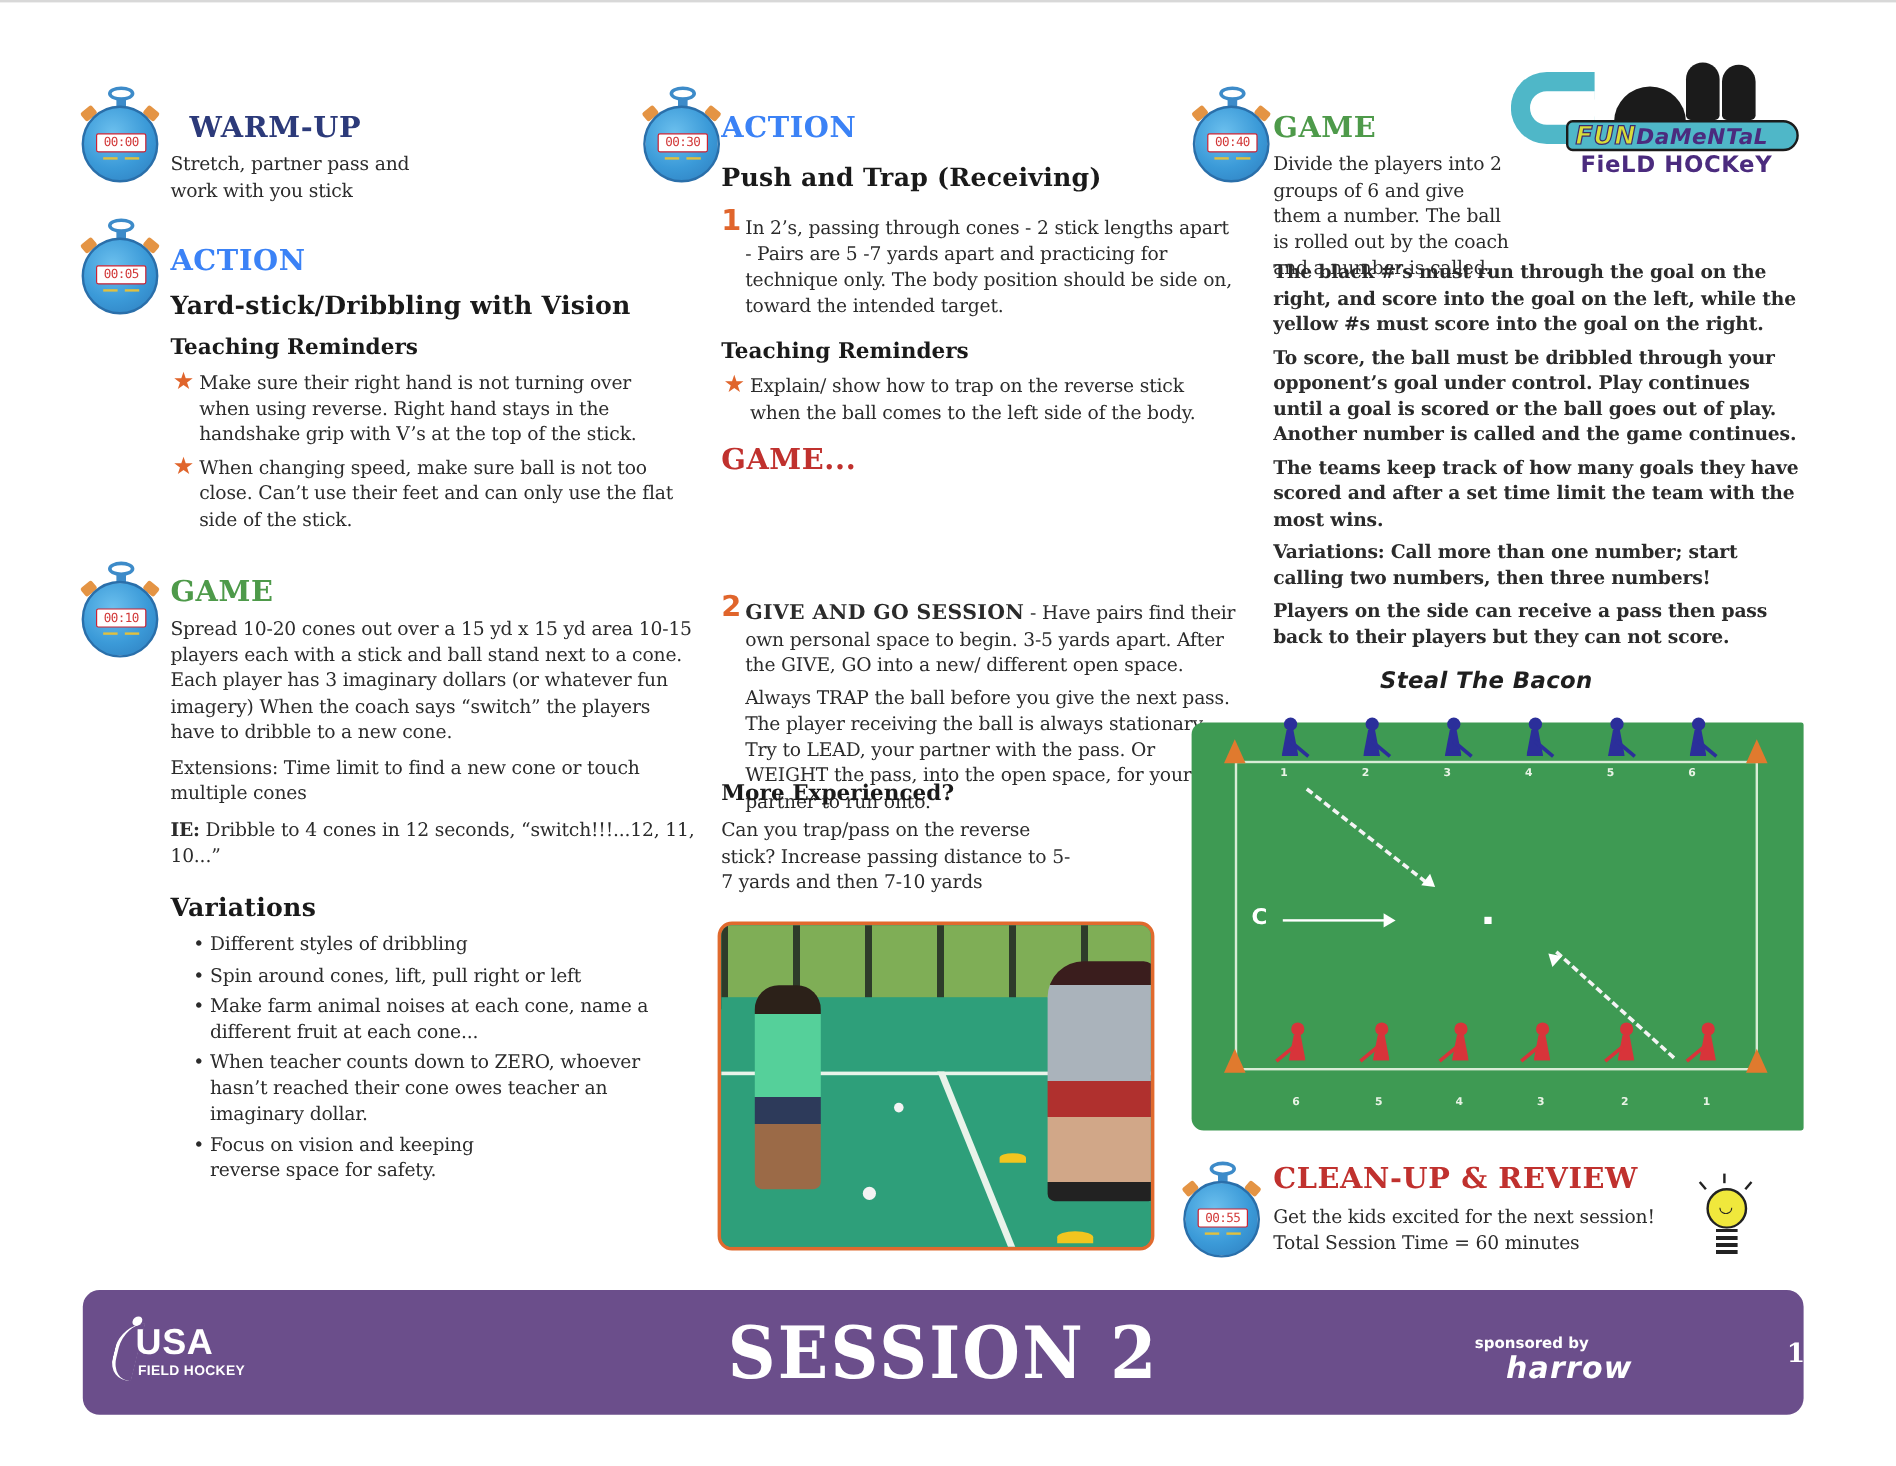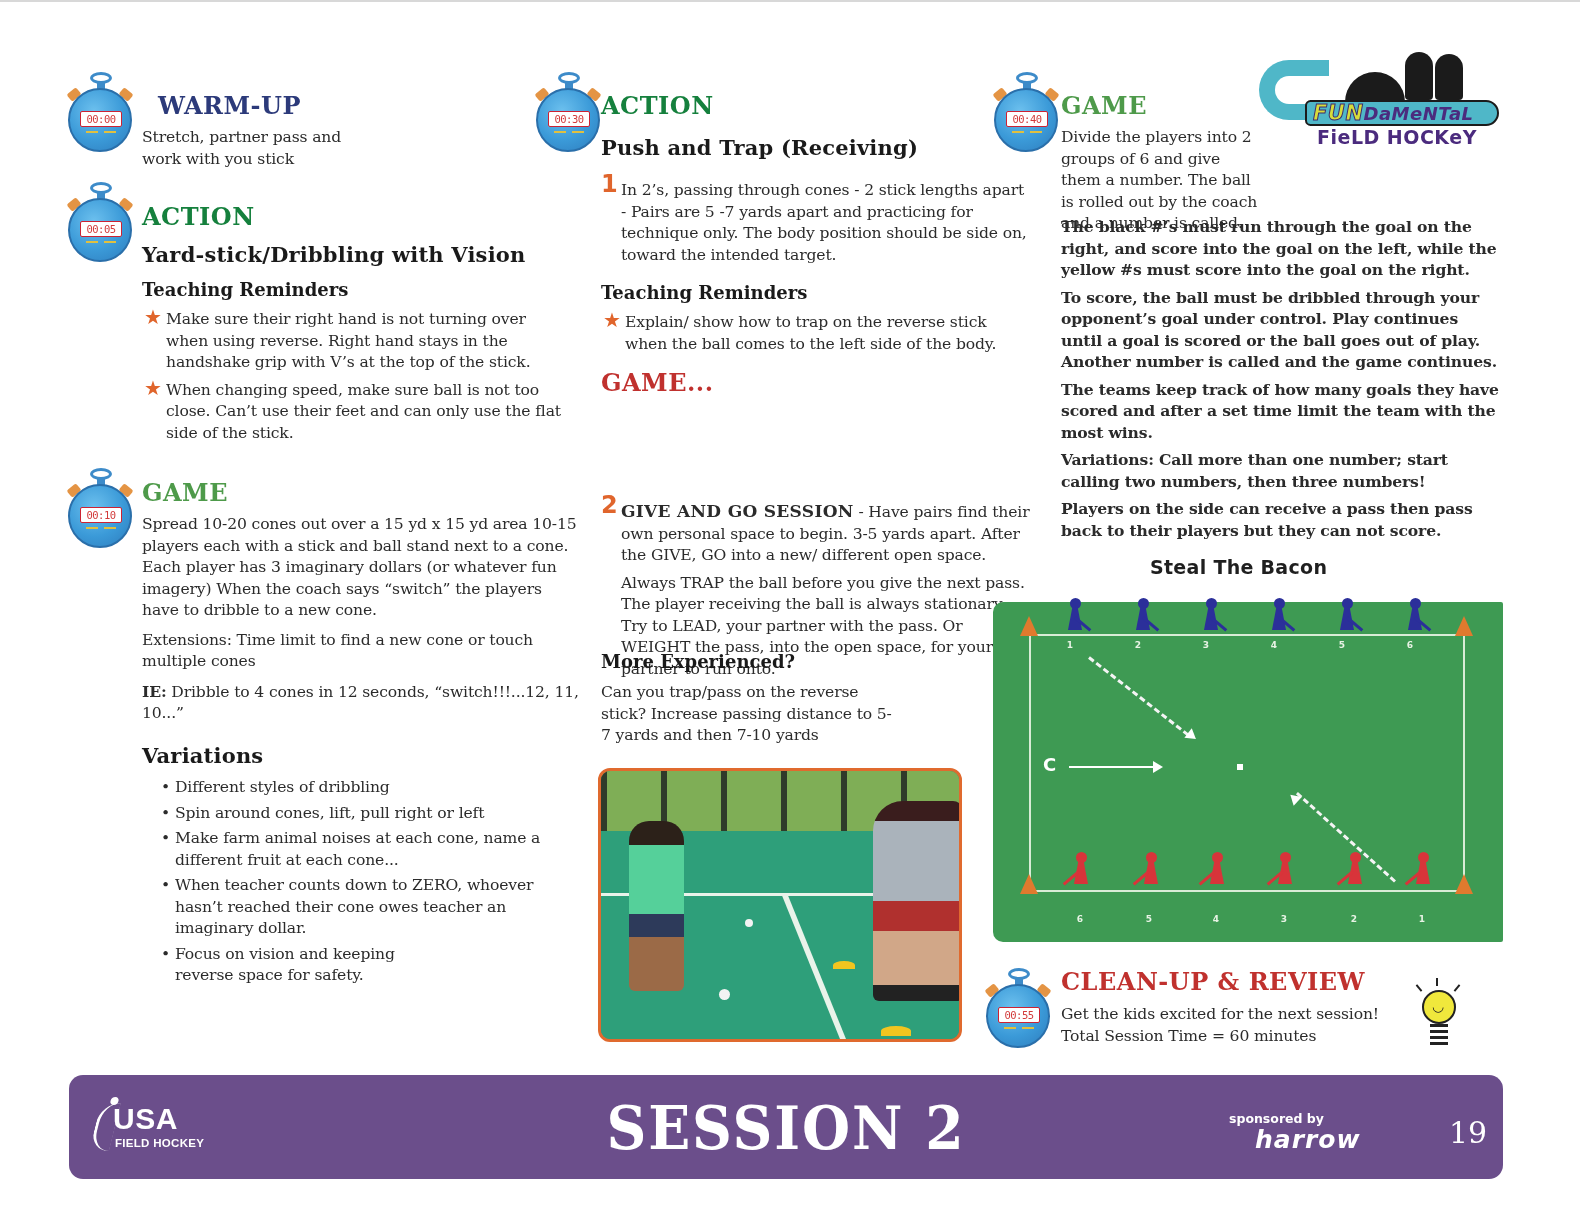--- a/index.html
+++ b/index.html
@@ -4,21 +4,21 @@
 <style>
   * { box-sizing: border-box; margin: 0; padding: 0; }
   html, body { width: 1580px; height: 1222px; background: #ffffff; overflow: hidden; }
   body { position: relative; font-family: "DejaVu Serif", "Liberation Serif", serif; color: #2a2a2a; }
   .topline { position: absolute; left: 0; top: 0; width: 1580px; height: 2px; background: #d8d8d8; }
 
   .abs { position: absolute; }
   .body-text { font-family: "DejaVu Serif", serif; font-size: 15.6px; line-height: 21.5px; color: #2b2b2b; letter-spacing: -0.15px; }
   .heading { font-family: "DejaVu Serif", serif; font-weight: bold; font-size: 24px; letter-spacing: 0.5px; line-height: 28px; }
   .h-blue { color: #2c3a7a; margin-left: 16px; }
-  .h-orange { color: #15803d; }
+  .h-orange { color: #3b82f6; }
   .h-green { color: #4e9a4a; }
   .h-red { color: #c0312e; }
   .subhead { font-family: "DejaVu Serif", serif; font-weight: bold; font-size: 21px; color: #1a1a1a; line-height: 26px; letter-spacing: 0.2px; }
   .subsub { font-family: "DejaVu Serif", serif; font-weight: bold; font-size: 18px; color: #1a1a1a; line-height: 24px; }
   .para { margin-bottom: 6px; }
 
   .star-item { position: relative; padding-left: 24px; margin-bottom: 6px; }
   .star { position: absolute; left: 2px; top: -3px; color: #e0652c; font-size: 20px; line-height: 22px; font-family: "DejaVu Sans", sans-serif; }
   .num-item { position: relative; padding-left: 20px; }
   .num { position: absolute; left: 0; top: -6px; color: #e0652c; font-weight: bold; font-size: 24px; font-family: "DejaVu Sans", sans-serif; }
@@ -55,21 +55,21 @@
   .photo .line1 { position: absolute; left: 0; top: 122px; width: 100%; height: 3px; background: #e9f3ea; }
   .photo .line2 { position: absolute; left: 180px; top: 122px; width: 6px; height: 200px; background: #e9f3ea; transform: skewX(22deg); transform-origin: top; }
   .photo .kid { position: absolute; left: 28px; top: 50px; width: 55px; height: 170px; background: linear-gradient(#2c2119 0 14%, #55d09a 14% 55%, #2d3a5a 55% 68%, #9b6a47 68% 100%); border-radius: 20px 20px 6px 6px; }
   .photo .man { position: absolute; left: 272px; top: 30px; width: 90px; height: 200px; background: linear-gradient(#3a1d1d 0 10%, #aab3bb 10% 50%, #b0302e 50% 65%, #d1a788 65% 92%, #222 92% 100%); border-radius: 30px 10px 6px 6px; }
   .photo .ball1 { position: absolute; left: 144px; top: 148px; width: 8px; height: 8px; border-radius: 50%; background: #f3f3f3; }
   .photo .ball2 { position: absolute; left: 118px; top: 218px; width: 11px; height: 11px; border-radius: 50%; background: #f3f3f3; }
   .photo .cone1 { position: absolute; left: 232px; top: 190px; width: 22px; height: 8px; border-radius: 50% 50% 0 0; background: #f2c51f; }
   .photo .cone2 { position: absolute; left: 280px; top: 255px; width: 30px; height: 10px; border-radius: 50% 50% 0 0; background: #f2c51f; }
 
   
-  .diagram-title { position: absolute; left: 1150px; top: 556px; font-family: "DejaVu Sans", sans-serif; font-weight: bold; font-size: 19px; color: #1f1f1f; letter-spacing: 0.3px; }
+  .diagram-title { position: absolute; left: 1150px; top: 556px; font-family: "DejaVu Sans", sans-serif; font-weight: bold; font-size: 19px; color: #1f1f1f; letter-spacing: 0.3px; font-style: italic; }
   .field { position: absolute; left: 993px; top: 602px; width: 510px; height: 340px; background: #3e9a53; border-radius: 10px 2px 2px 10px; }
   .field .frame { position: absolute; left: 36px; top: 32px; width: 436px; height: 258px; border: 2px solid #d9ecd6; }
   .field .cone { position: absolute; width: 0; height: 0; border-left: 9px solid transparent; border-right: 9px solid transparent; border-bottom: 20px solid #e07a2e; }
   .player { position: absolute; width: 28px; height: 40px; }
   .player .head { position: absolute; left: 9px; top: 0; width: 11px; height: 11px; border-radius: 50%; }
   .player .bodyp { position: absolute; left: 7px; top: 10px; width: 14px; height: 22px; clip-path: polygon(30% 0, 70% 0, 100% 100%, 0 100%); }
   .player .stk { position: absolute; left: 14px; top: 18px; width: 20px; height: 3px; transform: rotate(40deg); transform-origin: left; }
   .blue .head, .blue .bodyp, .blue .stk { background: #2b2f9a; }
   .red .head, .red .bodyp, .red .stk { background: #d8343a; }
   .pnum { position: absolute; width: 12px; text-align: center; font-family: "DejaVu Sans", sans-serif; font-weight: bold; font-size: 9px; color: #e8f3e5; }
@@ -88,21 +88,21 @@
 
   
   .footer { position: absolute; left: 69px; top: 1075px; width: 1434px; height: 104px; background: #6b4e8b; border-radius: 14px; }
   .footer .usa { position: absolute; left: 44px; top: 30px; color: #fff; font-family: "Liberation Sans", sans-serif; font-weight: bold; font-size: 30px; line-height: 28px; letter-spacing: 0.5px; }
   .footer .usa-sub { position: absolute; left: 46px; top: 62px; color: #fff; font-family: "Liberation Sans", sans-serif; font-weight: bold; font-size: 11.5px; letter-spacing: 0.3px; }
   .footer .usa-fig { position: absolute; left: 26px; top: 28px; width: 20px; height: 48px; border-left: 3px solid #fff; border-radius: 20px 0 0 20px; transform: skewX(-14deg); }
   .footer .usa-fig::before { content: ""; position: absolute; left: 6px; top: -6px; width: 8px; height: 8px; border-radius: 50%; background: #fff; }
   .footer .session { position: absolute; left: 0; width: 100%; top: 18px; text-align: center; color: #fff; font-family: "DejaVu Serif", serif; font-weight: bold; font-size: 60px; letter-spacing: 2px; transform: scaleX(0.92); }
   .footer .spons { position: absolute; left: 1160px; top: 36px; color: #fff; font-family: "DejaVu Sans", sans-serif; font-weight: bold; font-size: 12.5px; }
   .footer .harrow { position: absolute; left: 1186px; top: 50px; color: #fff; font-family: "DejaVu Sans", sans-serif; font-weight: bold; font-style: italic; font-size: 25px; letter-spacing: 1px; }
-  .footer .pagenum { position: absolute; left: 1380px; top: 40px; color: #fff; font-family: "DejaVu Serif", serif; font-weight: normal; font-size: 30px; }
+  .footer .pagenum { position: absolute; left: 1420px; top: 40px; color: #fff; font-family: "DejaVu Serif", serif; font-weight: bold; font-size: 22px; }
 </style>
 </head>
 <body>
 
 <div class="topline"></div>
 
 <div class="watch" style="left:62px;top:72px;">
   <div class="ring"></div>
     <div class="stem"></div>
     <div class="btnl"></div>

